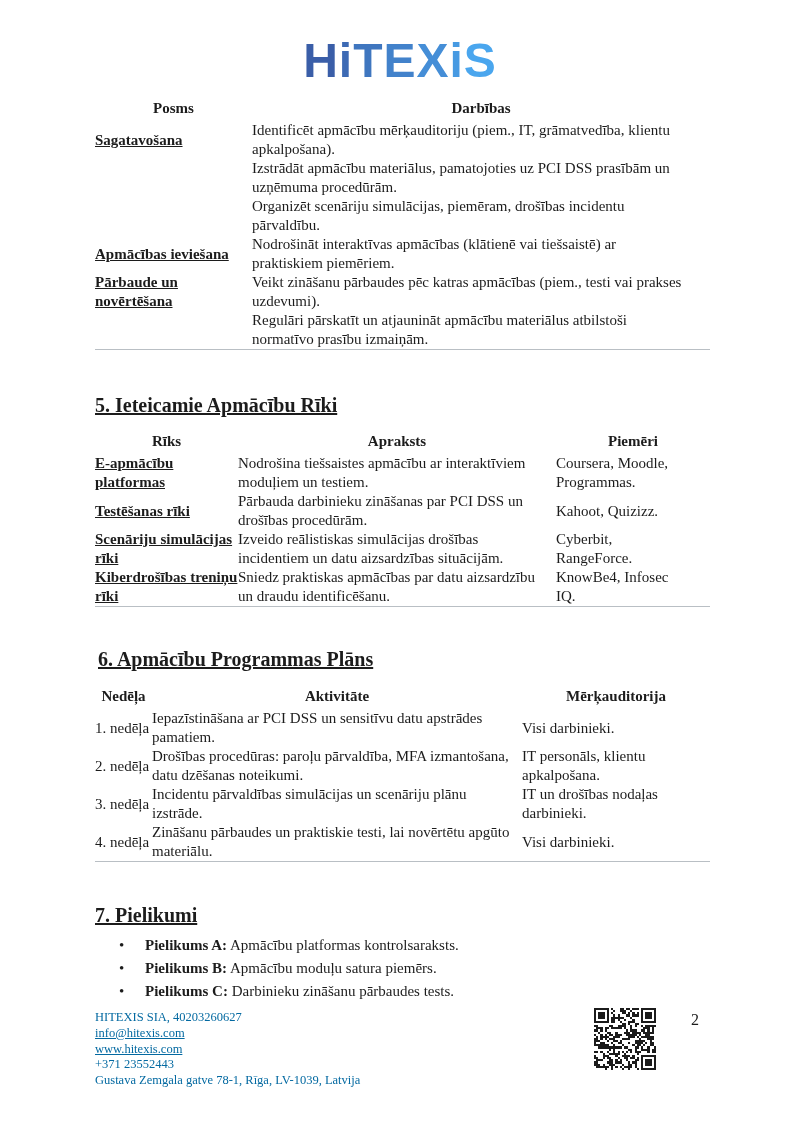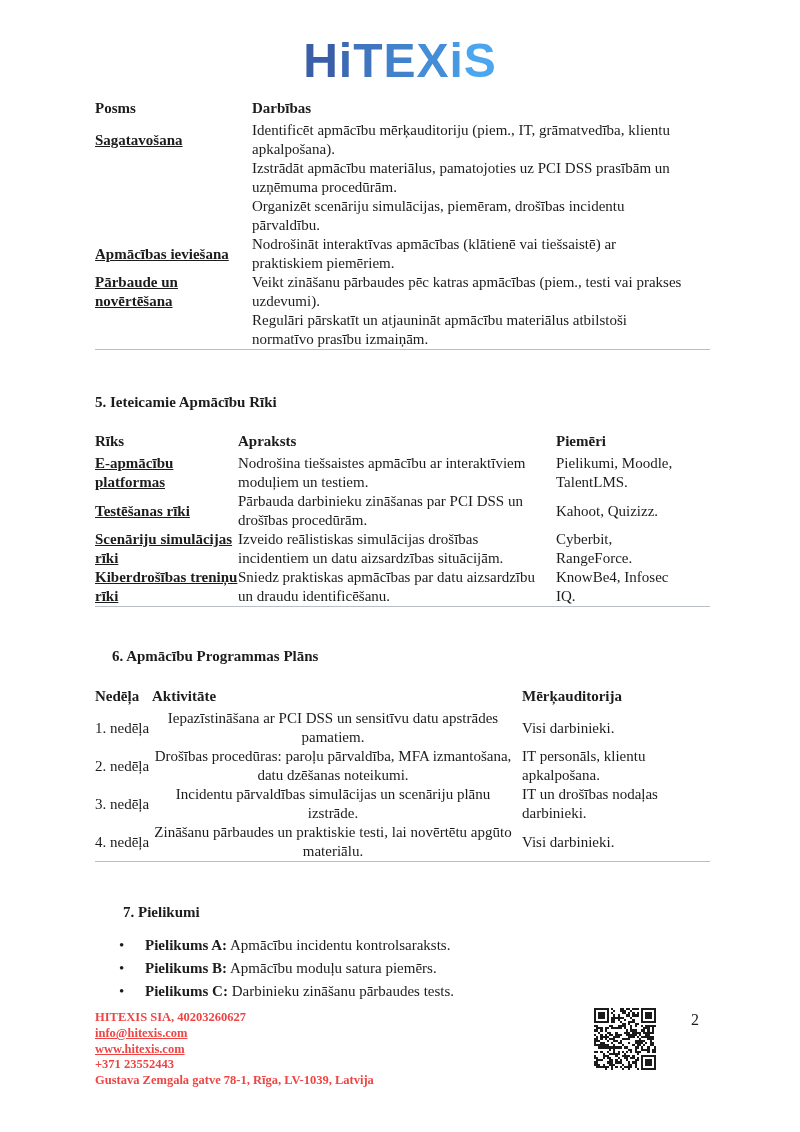--- a/index.html
+++ b/index.html
@@ -11,44 +11,44 @@
   #logo {
     position:absolute; top:36px; left:0; width:800px; text-align:center;
     font-family:"Liberation Sans", sans-serif; font-weight:bold;
     font-size:48px; letter-spacing:1px; line-height:50px; user-select:none;
   }
   
   table.doc {
     border-collapse:collapse; table-layout:fixed; width:615px;
     font-size:15px; line-height:19px; border-bottom:1px solid #b9bfc4;
   }
-  table.doc th { font-weight:bold; text-align:left; padding:1px 0 3px 0; vertical-align:middle; }
+  table.doc th { font-weight:bold; text-align:center; padding:1px 0 3px 0; vertical-align:middle; }
   table.doc td { vertical-align:middle; padding:0; }
   td.b { font-weight:bold;text-decoration:underline; }
   
   #t1 td.c2 { padding-right:25px;margin-top:8px; }
   #t2 td.c2 { padding-right:10px;margin-left:22px; }
   #t2 td.c3 { padding-right:20px; }
-  #t3 td.c2 { padding-right:8px;text-align:center; }
+  #t3 td.c2 { padding-right:8px; }
   #t3 td.c3 { padding-right:30px; }
   
   .abs { position:absolute; }
   #t1 { top:98px;  left:95px; }
   #h5 { top:394px; left:95px; }
   #t2 { top:431px; left:95px; }
-  #h6 { top:648px; left:112px; }
+  #h6 { top:648px; left:98px; }
   #t3 { top:686px; left:95px; }
-  #h7 { top:904px; left:95px;margin-left:28px; }
-  .section-heading { font-size:15px; font-weight:bold; }
+  #h7 { top:904px; left:95px; }
+  .section-heading { font-size:20px; font-weight:bold;text-decoration:underline; }
   
   #bullets { top:936px; left:119px; width:575px; font-size:15px; line-height:19px; }
   .bullet-item { position:relative; padding-left:26px; margin-bottom:4px; }
   .bullet-marker { position:absolute; left:0; top:0; }
   
-  #footer { top:1010px; left:95px; font-size:12.5px; line-height:15.8px; color:#ef4444;font-weight:bold; }
+  #footer { top:1010px; left:95px; font-size:12.5px; line-height:15.8px; color:#0369a1; }
   #footer .line { white-space:nowrap; }
   #footer a { color:inherit; text-decoration:underline; cursor:pointer; }
   #qr { top:1008px; left:594px; width:62px; height:62px; }
   #qr svg { display:block; width:62px; height:62px; shape-rendering:crispEdges; }
   #pagenum { top:1011px; left:678px; width:34px; text-align:center; font-size:16px; }
 </style>
 </head>
 <body>
 
 <div id="page">
@@ -102,21 +102,21 @@
       </colgroup>
     <tbody>
         <tr>
       <th>Rīks</th>
       <th>Apraksts</th>
       <th>Piemēri</th>
     </tr>
     <tr>
       <td class="b">E-apmācību platformas</td>
       <td class="c2">Nodrošina tiešsaistes apmācību ar interaktīviem moduļiem un testiem.</td>
-      <td class="c3">Pielikumi, Moodle, TalentLMS.</td>
+      <td class="c3">Coursera, Moodle, Programmas.</td>
     </tr>
     <tr>
       <td class="b">Testēšanas rīki</td>
       <td class="c2">Pārbauda darbinieku zināšanas par PCI DSS un drošības procedūrām.</td>
       <td class="c3">Kahoot, Quizizz.</td>
     </tr>
     <tr>
       <td class="b">Scenāriju simulācijas rīki</td>
       <td class="c2">Izveido reālistiskas simulācijas drošības incidentiem un datu aizsardzības situācijām.</td>
       <td class="c3">Cyberbit, RangeForce.</td>
@@ -163,21 +163,21 @@
       <td class="c2">Zināšanu pārbaudes un praktiskie testi, lai novērtētu apgūto materiālu.</td>
       <td class="c3">Visi darbinieki.</td>
     </tr>
   </tbody>
     </table>
 
   <div class="abs section-heading" id="h7">7. Pielikumi</div>
 
   <div class="abs" id="bullets">
     <div class="bullet-item">
-      <span class="bullet-marker">•</span><b>Pielikums A:</b><span> Apmācību incidentu kontrolsaraksts.</span>
+      <span class="bullet-marker">•</span><b>Pielikums A:</b><span> Apmācību platformas kontrolsaraksts.</span>
     </div>
     <div class="bullet-item">
       <span class="bullet-marker">•</span><b>Pielikums B:</b><span> Apmācību moduļu satura piemērs.</span>
     </div>
     <div class="bullet-item">
       <span class="bullet-marker">•</span><b>Pielikums C:</b><span> Darbinieku zināšanu pārbaudes tests.</span>
     </div>
   </div>
 
   <div class="abs" id="footer">

